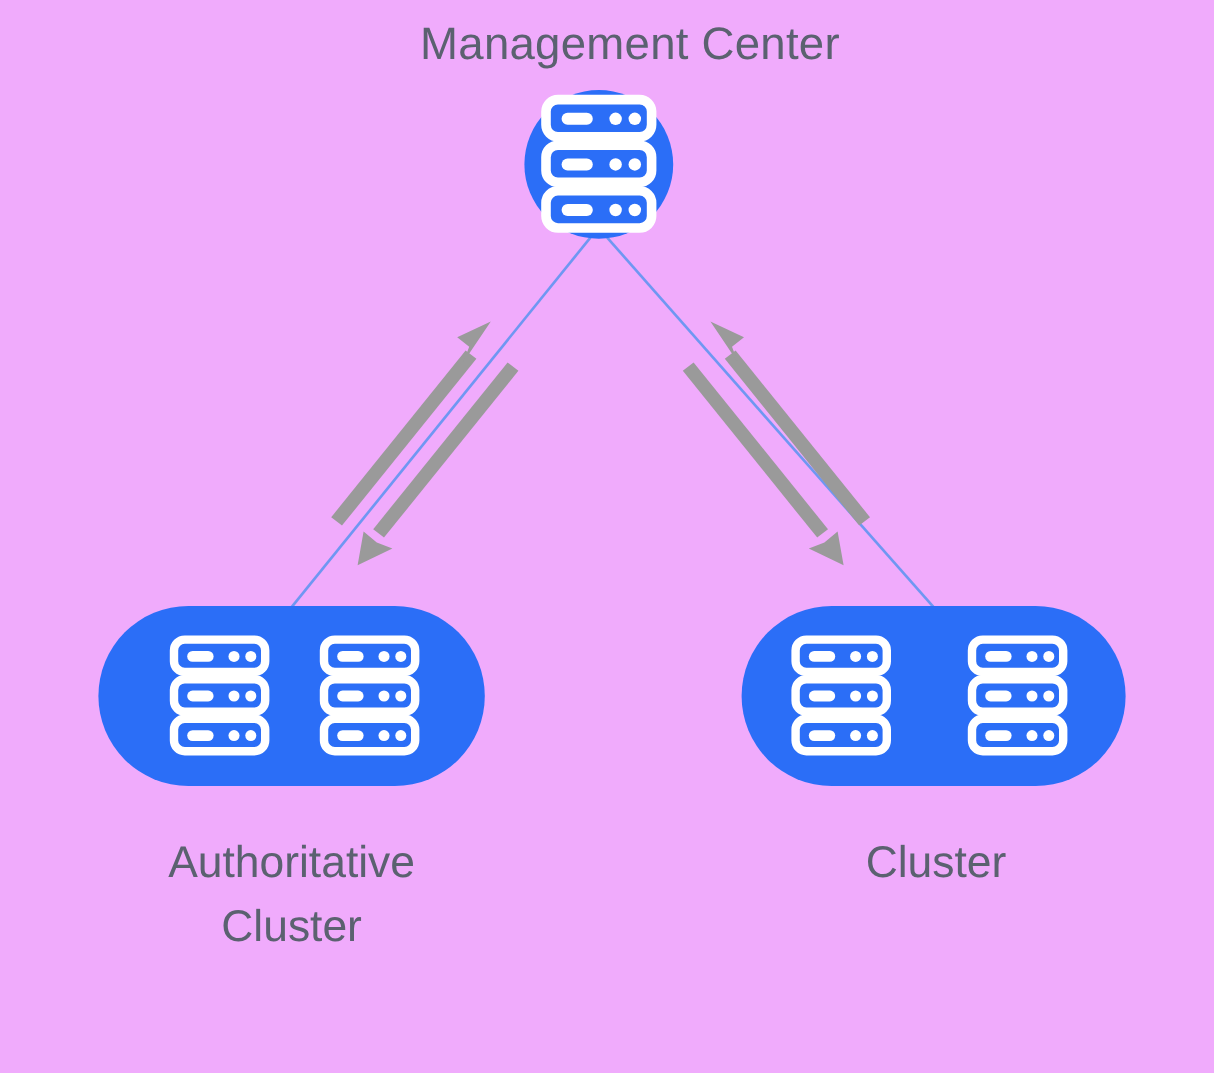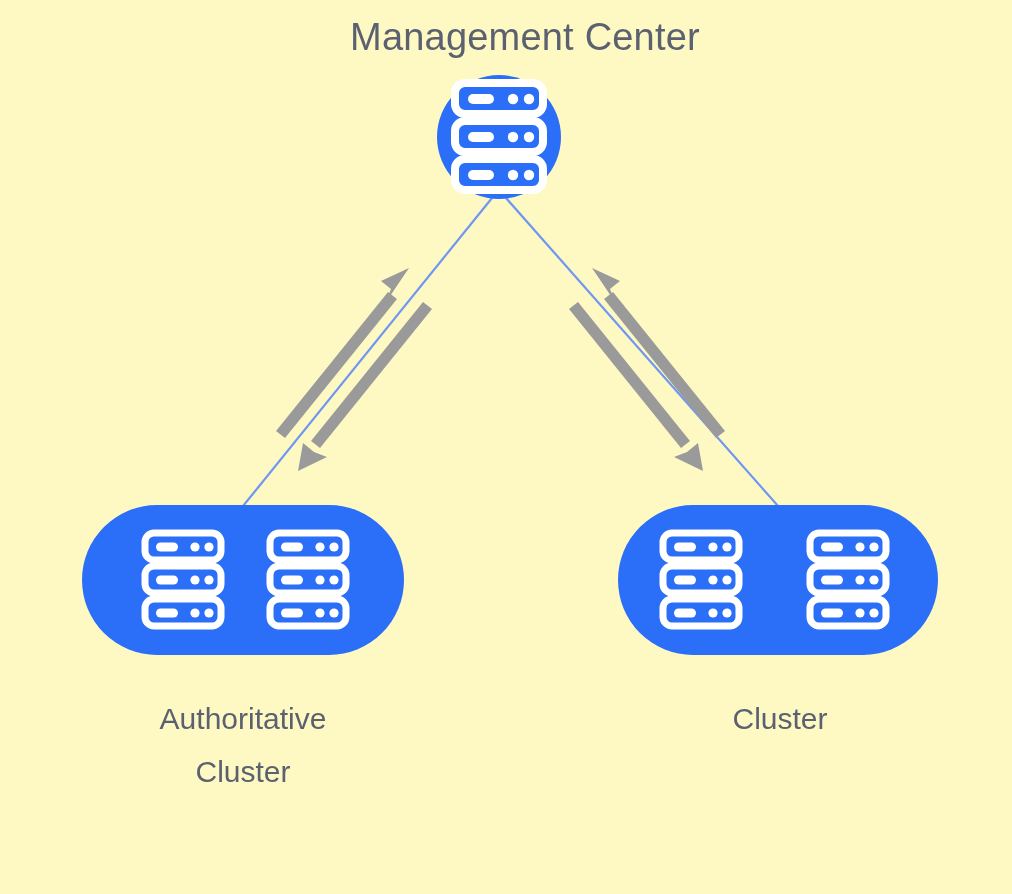--- a/index.html
+++ b/index.html
@@ -12,21 +12,21 @@
     height: 894px;
     position: relative;
     overflow: hidden;
     font-family: "Liberation Sans", sans-serif;
   }
   #stage {
     position: absolute;
     left: 0; top: 0;
     width: 1012px;
     height: 894px;
-    background: #fef9c3;
+    background: #f0abfc;
   }
   .diagram-svg {
     position: absolute;
     left: 0; top: 0;
     width: 1012px;
     height: 894px;
   }
   .node-title {
     position: absolute;
     color: #5b6170;
@@ -39,21 +39,21 @@
   }
   #mgmt-title {
     left: 0;
     top: 16px;
     width: 1012px;
     transform: translateX(19px);
   }
   .cluster-label {
     position: absolute;
     color: #5b6170;
-    font-size: 30px;
+    font-size: 37px;
     line-height: 53px;
     font-weight: 400;
     text-align: center;
     font-family: "Liberation Sans", sans-serif;
   }
   #label-left {
     left: 63px;
     top: 692px;
     width: 360px;
   }

